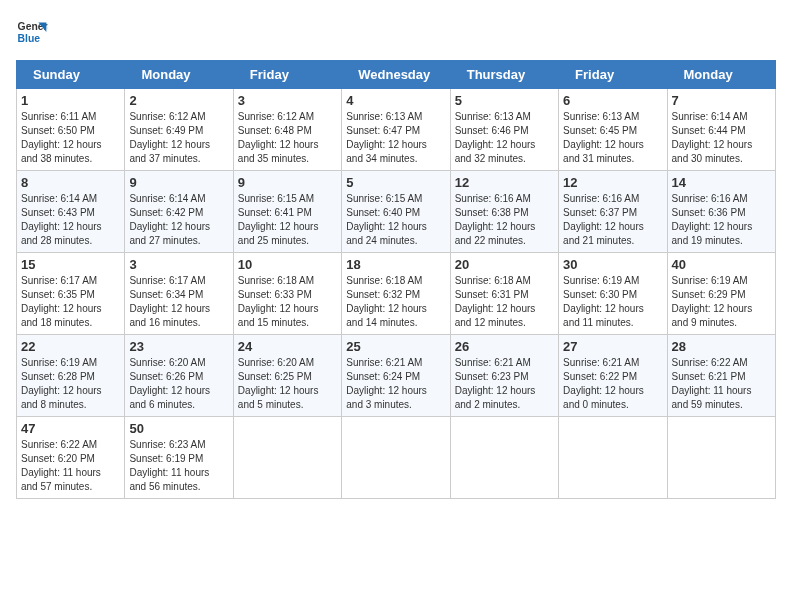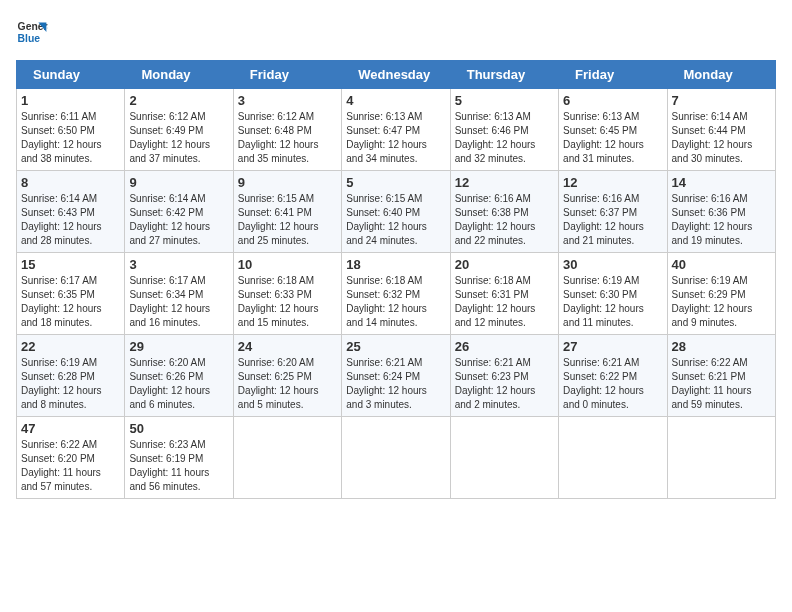--- a/index.html
+++ b/index.html
@@ -263,21 +263,21 @@
       </tr>
       <tr>
         <td>
           <div class="day-num">22</div>
           <div class="day-info" style="white-space: pre-line;">Sunrise: 6:19 AM
 Sunset: 6:28 PM
 Daylight: 12 hours
 and 8 minutes.</div>
         </td>
         <td>
-          <div class="day-num">29</div>
+          <div class="day-num">23</div>
           <div class="day-info" style="white-space: pre-line;">Sunrise: 6:20 AM
 Sunset: 6:26 PM
 Daylight: 12 hours
 and 6 minutes.</div>
         </td>
         <td>
           <div class="day-num">24</div>
           <div class="day-info" style="white-space: pre-line;">Sunrise: 6:20 AM
 Sunset: 6:25 PM
 Daylight: 12 hours

